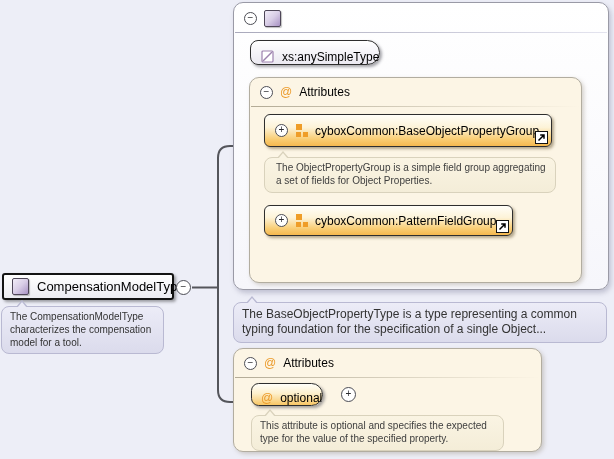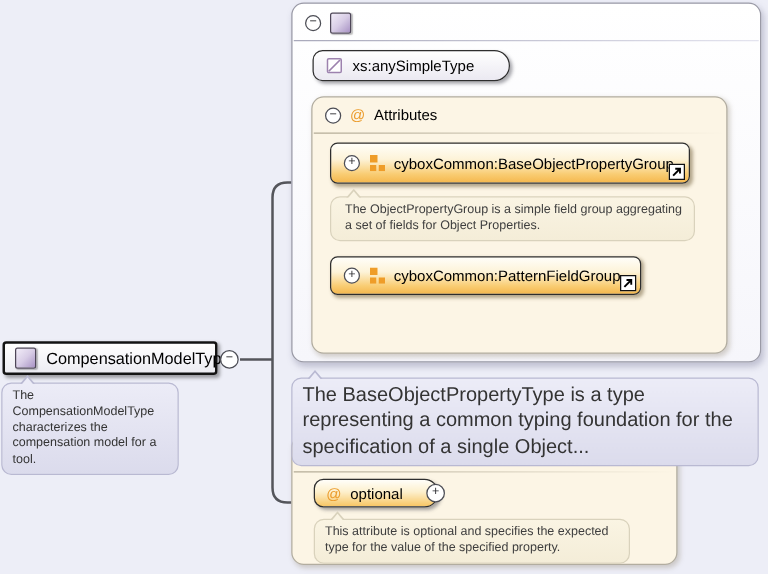--- a/index.html
+++ b/index.html
@@ -41,21 +41,21 @@
   .sep-tan{position:absolute;left:1px;right:1px;height:1px;background:linear-gradient(to right,#b3ab96,rgba(235,226,205,0));}
   .at{color:#eb9b2b;font-size:12px;}
   
   .group-chip{
     display:flex;align-items:center;gap:7px;padding:0 10px;font-size:12px;color:#000;
     background:linear-gradient(180deg,#fffef9 0%,#fdf3d8 40%,#f9cd74 78%,#f5b84e 100%);
     border:1px solid #2e2e2e;border-radius:6px;
     box-shadow:2px 2px 3px rgba(90,70,30,.45);
   }
   .tag-chip{
-    display:flex;align-items:center;gap:7px;padding:0 28px 0 9px;font-size:12px;color:#000;
+    display:flex;align-items:flex-end;gap:7px;padding:0 0 0 9px;font-size:12px;color:#000;
     border:1px solid #2e2e2e;border-radius:9px 14px 14px 9px;
     box-shadow:2px 2px 3px rgba(60,60,70,.45);
   }
   .white-chip{background:linear-gradient(#ffffff,#ebe9f1);}
   .orange-chip{background:linear-gradient(180deg,#fffef9 0%,#fdf0cd 45%,#f8c664 100%);border-radius:8px 12px 12px 8px;}
   .link-icon{
     position:absolute;width:13px;height:13px;background:#fff;border:1.5px solid #101010;
     display:flex;align-items:center;justify-content:center;box-sizing:border-box;
   }
   
@@ -86,21 +86,21 @@
   <path d="M192,287.5 H218" stroke="#54555b" stroke-width="2" fill="none"></path>
   <path d="M233,146 H230 Q218,146 218,158 V390 Q218,402 230,402 H233" stroke="#54555b" stroke-width="2" fill="none"></path>
 </svg>
 
 <div class="abs left-node">
   <span class="type-icon"></span>
   <span>CompensationModelType</span>
 </div>
 <span class="circle-btn abs" style="left:176px;top:280px;width:15px;height:15px;z-index:1">−</span>
 
-<div class="tip tip-lav" style="left:1px;top:306px;width:142px;">
+<div class="tip tip-lav" style="left:1px;top:306px;width:163px;">
   <span class="ptr-b lav" style="left:14px;"></span>
   <span class="ptr-f lav" style="left:14px;"></span>
   <span>The CompensationModelType characterizes the compensation model for a tool.</span>
 </div>
 
 <div class="abs big-box">
   <div class="header-row" style="padding:7px 0 0 10px;">
     <span class="circle-btn">−</span>
     <span class="type-icon"></span>
   </div>
@@ -160,21 +160,21 @@
       <span class="link-icon" style="right:3px;bottom:2px;">
         <svg width="9" height="9" viewBox="0 0 9 9">
             <path d="M1.5 7.5 L7 2 M3.2 2 H7 V5.8" stroke="#000" stroke-width="1.5" fill="none"></path>
           </svg>
       </span>
     </div>
 
   </div>
 </div>
 
-<div class="tip tip-lav" style="left:233px;top:302px;width:374px;font-size:16px;">
+<div class="tip tip-lav" style="left:233px;top:302px;width:374px;font-size:12px;">
   <span class="ptr-b lav" style="left:12px;"></span>
   <span class="ptr-f lav" style="left:12px;"></span>
   <span>The BaseObjectPropertyType is a type representing a common typing foundation for the specification of a single Object...</span>
 </div>
 
 <div class="cream-box abs" style="position:absolute;left:233px;top:348px;width:309px;height:104px;border-radius:10px;">
   <div class="header-row" style="padding:7px 0 0 10px;">
     <span class="circle-btn">−</span>
     <span class="at">@</span>
     <span>Attributes</span>

